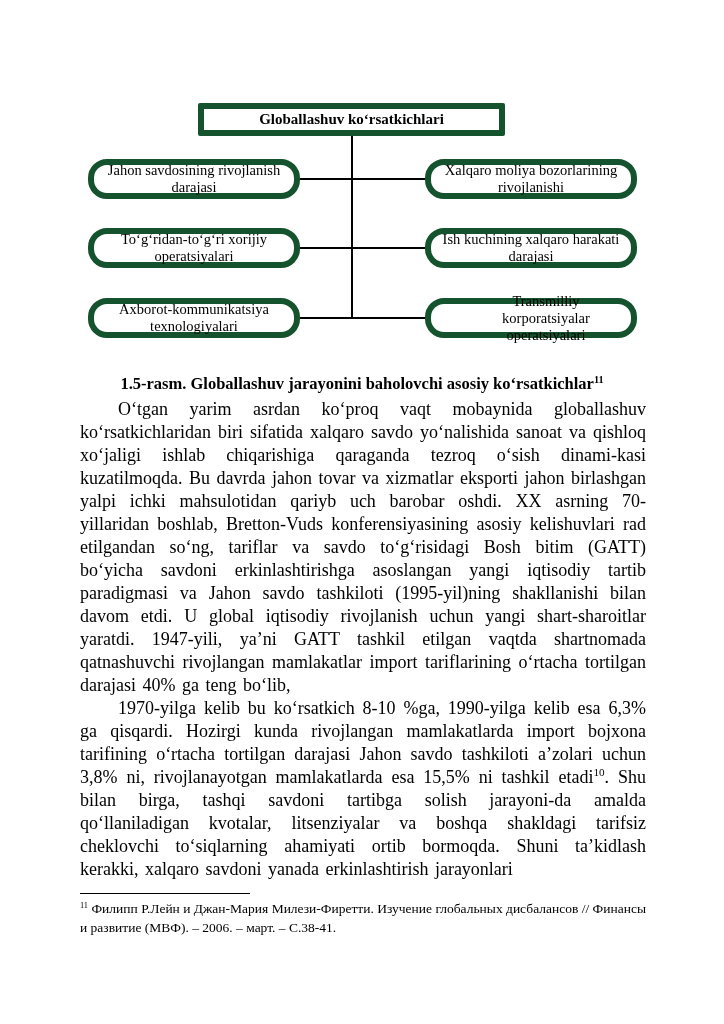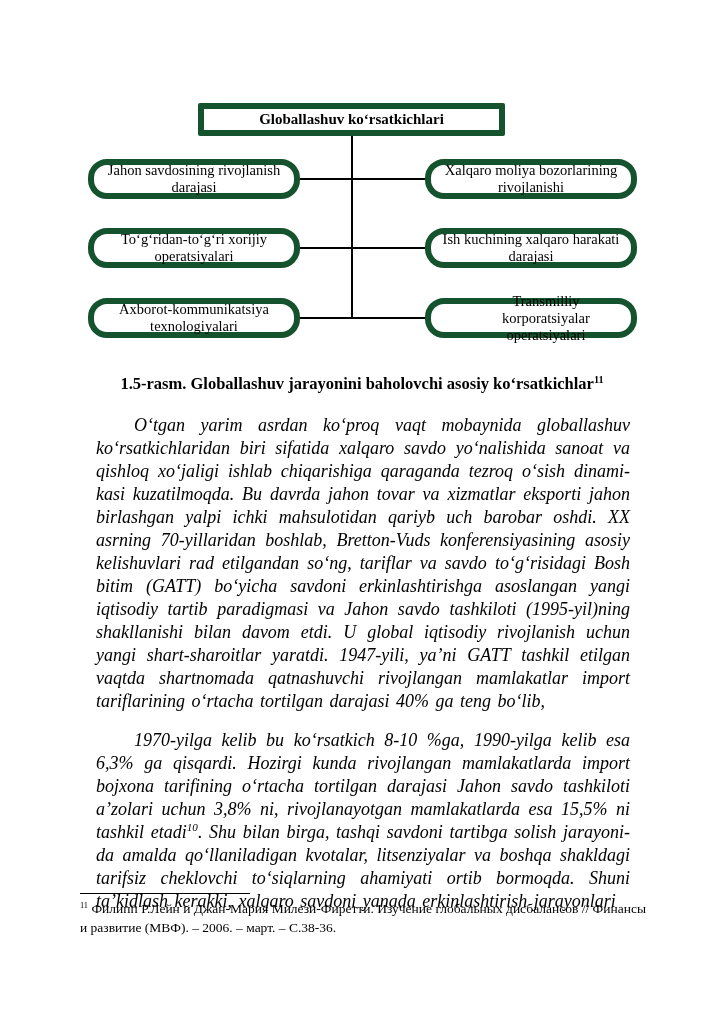--- a/index.html
+++ b/index.html
@@ -50,21 +50,21 @@
     position: absolute; left: 0; right: 0; top: 362px;
     text-align: center; font-weight: bold; font-size: 16.5px; margin-top: 12px;
   }
 
   
   .bodytext {
     position: absolute; left: 80px; top: 398px; width: 566px;
     font-size: 18px; line-height: 23px; text-align: justify;
     word-spacing: 2px;
   }
-  .bodytext p { margin: 16px; text-indent: 38px; font-style: italic; }
+  .bodytext p { margin: 0; text-indent: 38px; }
 
   sup { font-size: 0.62em; line-height: 0; vertical-align: super; }
 
   
   .footnote-rule {
     position: absolute; left: 80px; top: 893px; width: 170px; height: 0;
     border-top: 1px solid #000;
   }
   .footnote {
     position: absolute; left: 80px; top: 899px; width: 566px;
@@ -99,16 +99,16 @@
   </div>
 
   <div class="caption"><span>1.5-rasm. Globallashuv jarayonini baholovchi asosiy ko‘rsatkichlar</span><sup>11</sup></div>
 
   <div class="bodytext">
     <p>O‘tgan yarim asrdan ko‘proq vaqt mobaynida globallashuv ko‘rsatkichlaridan biri sifatida xalqaro savdo yo‘nalishida sanoat va qishloq xo‘jaligi ishlab chiqarishiga qaraganda tezroq o‘sish dinami-kasi kuzatilmoqda. Bu davrda jahon tovar va xizmatlar eksporti jahon birlashgan yalpi ichki mahsulotidan qariyb uch barobar oshdi. XX asrning 70-yillaridan boshlab, Bretton-Vuds konferensiyasining asosiy kelishuvlari rad etilgandan so‘ng, tariflar va savdo to‘g‘risidagi Bosh bitim (GATT) bo‘yicha savdoni erkinlashtirishga asoslangan yangi iqtisodiy tartib paradigmasi va Jahon savdo tashkiloti (1995-yil)ning shakllanishi bilan davom etdi. U global iqtisodiy rivojlanish uchun yangi shart-sharoitlar yaratdi. 1947-yili, ya’ni GATT tashkil etilgan vaqtda shartnomada qatnashuvchi rivojlangan mamlakatlar import tariflarining o‘rtacha tortilgan darajasi 40% ga teng bo‘lib,</p>
     <p><span>1970-yilga kelib bu ko‘rsatkich 8-10 %ga, 1990-yilga kelib esa 6,3% ga qisqardi. Hozirgi kunda rivojlangan mamlakatlarda import bojxona tarifining o‘rtacha tortilgan darajasi Jahon savdo tashkiloti a’zolari uchun 3,8% ni, rivojlanayotgan mamlakatlarda esa 15,5% ni tashkil etadi</span><sup>10</sup><span>. Shu bilan birga, tashqi savdoni tartibga solish jarayoni-da amalda qo‘llaniladigan kvotalar, litsenziyalar va boshqa shakldagi tarifsiz cheklovchi to‘siqlarning ahamiyati ortib bormoqda. Shuni ta’kidlash kerakki, xalqaro savdoni yanada erkinlashtirish jarayonlari</span></p>
   </div>
 
   <div class="footnote-rule"></div>
-  <div class="footnote"><sup>11</sup> <span>Филипп Р.Лейн и Джан-Мария Милези-Фиретти. Изучение глобальных дисбалансов // Финансы и развитие (МВФ). – 2006. – март. – С.38-36.</span></div>
+  <div class="footnote"><sup>11</sup> <span>Филипп Р.Лейн и Джан-Мария Милези-Фиретти. Изучение глобальных дисбалансов // Финансы и развитие (МВФ). – 2006. – март. – С.38-41.</span></div>
 
 
 </div>
 
 </body></html>

